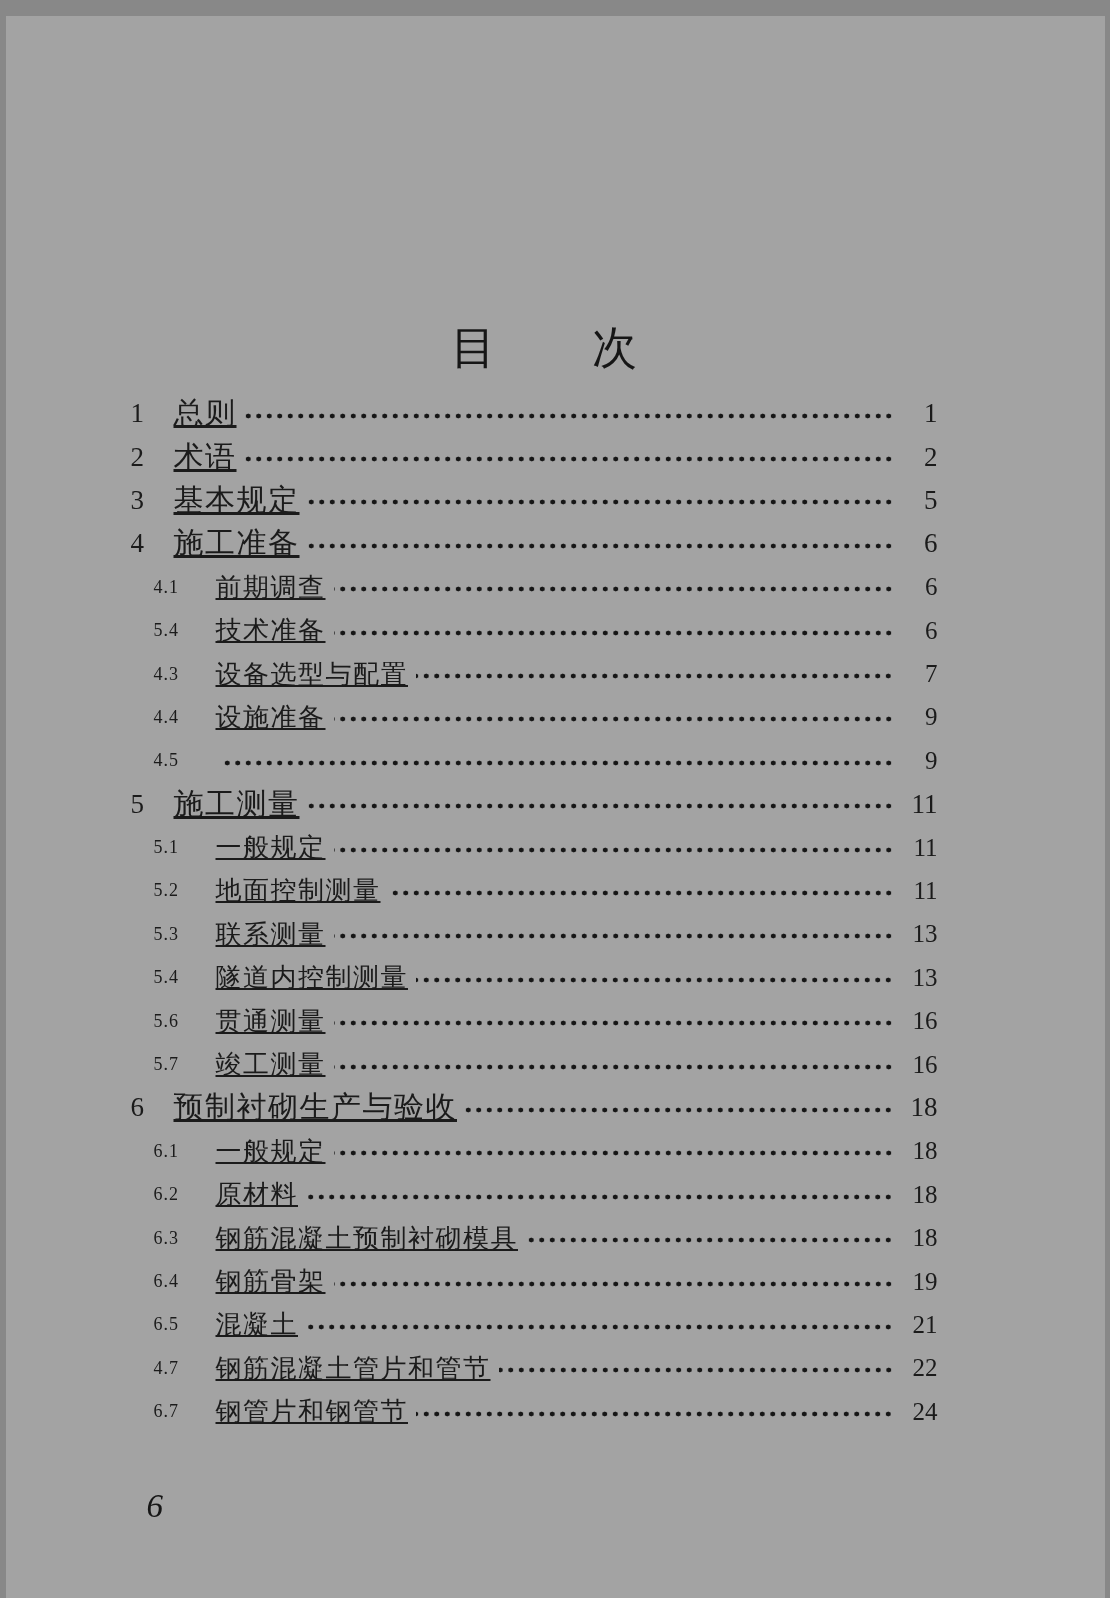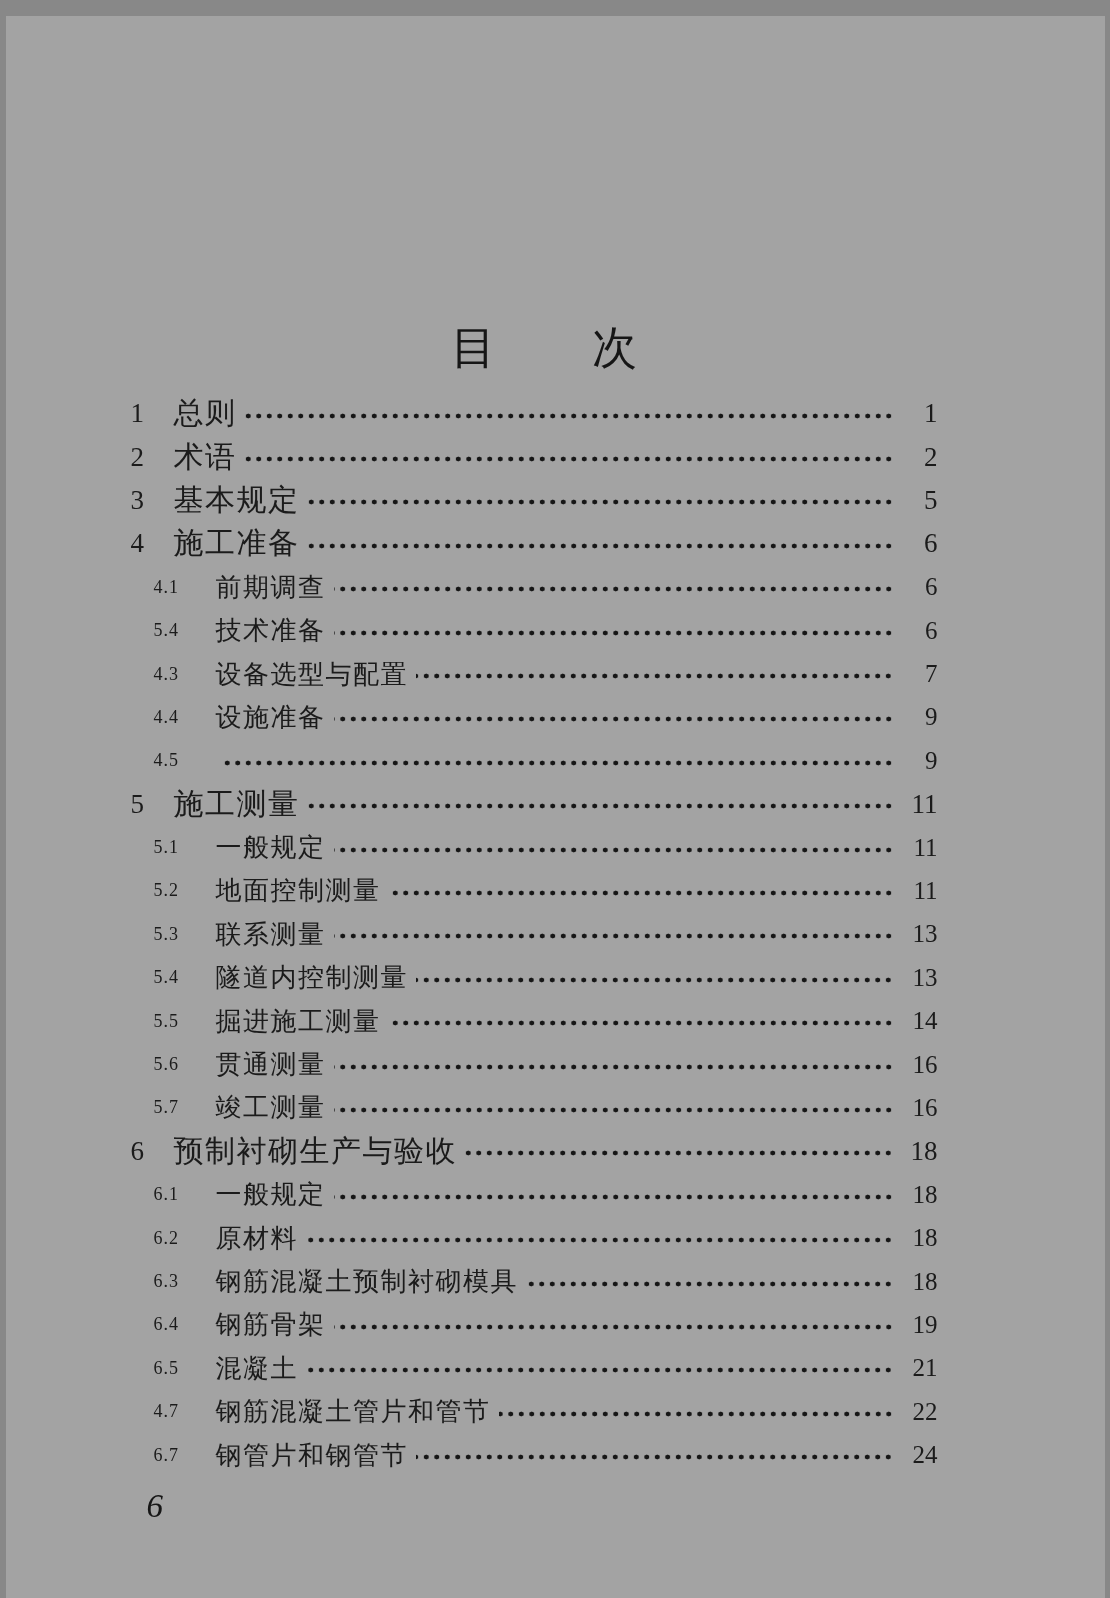--- a/index.html
+++ b/index.html
@@ -41,20 +41,21 @@
     height: 43.4px;
     white-space: nowrap;
   }
   .toc-row .num {
     flex: 0 0 auto;
     letter-spacing: 1px;
   }
   .toc-row .label {
     flex: 0 0 auto;
     letter-spacing: 1.5px;
+    text-decoration: underline;
   }
   .toc-row.lv1 .num {
     width: 43px;
     font-size: 27px;
   }
   .toc-row.lv1 .label {
     font-size: 30px;
   }
   .toc-row.lv2 {
     padding-left: 23px;
@@ -178,26 +179,20 @@
     <span class="dots"></span>
     <span class="pagenum">13</span>
   </div>
       <div class="toc-row lv2">
     <span class="num">5.4</span>
     <span class="label">隧道内控制测量</span>
     <span class="dots"></span>
     <span class="pagenum">13</span>
   </div>
       <div class="toc-row lv2">
-    <span class="num">5.5</span>
-    <span class="label">掘进施工测量</span>
-    <span class="dots"></span>
-    <span class="pagenum">14</span>
-  </div>
-      <div class="toc-row lv2">
     <span class="num">5.6</span>
     <span class="label">贯通测量</span>
     <span class="dots"></span>
     <span class="pagenum">16</span>
   </div>
       <div class="toc-row lv2">
     <span class="num">5.7</span>
     <span class="label">竣工测量</span>
     <span class="dots"></span>
     <span class="pagenum">16</span>

